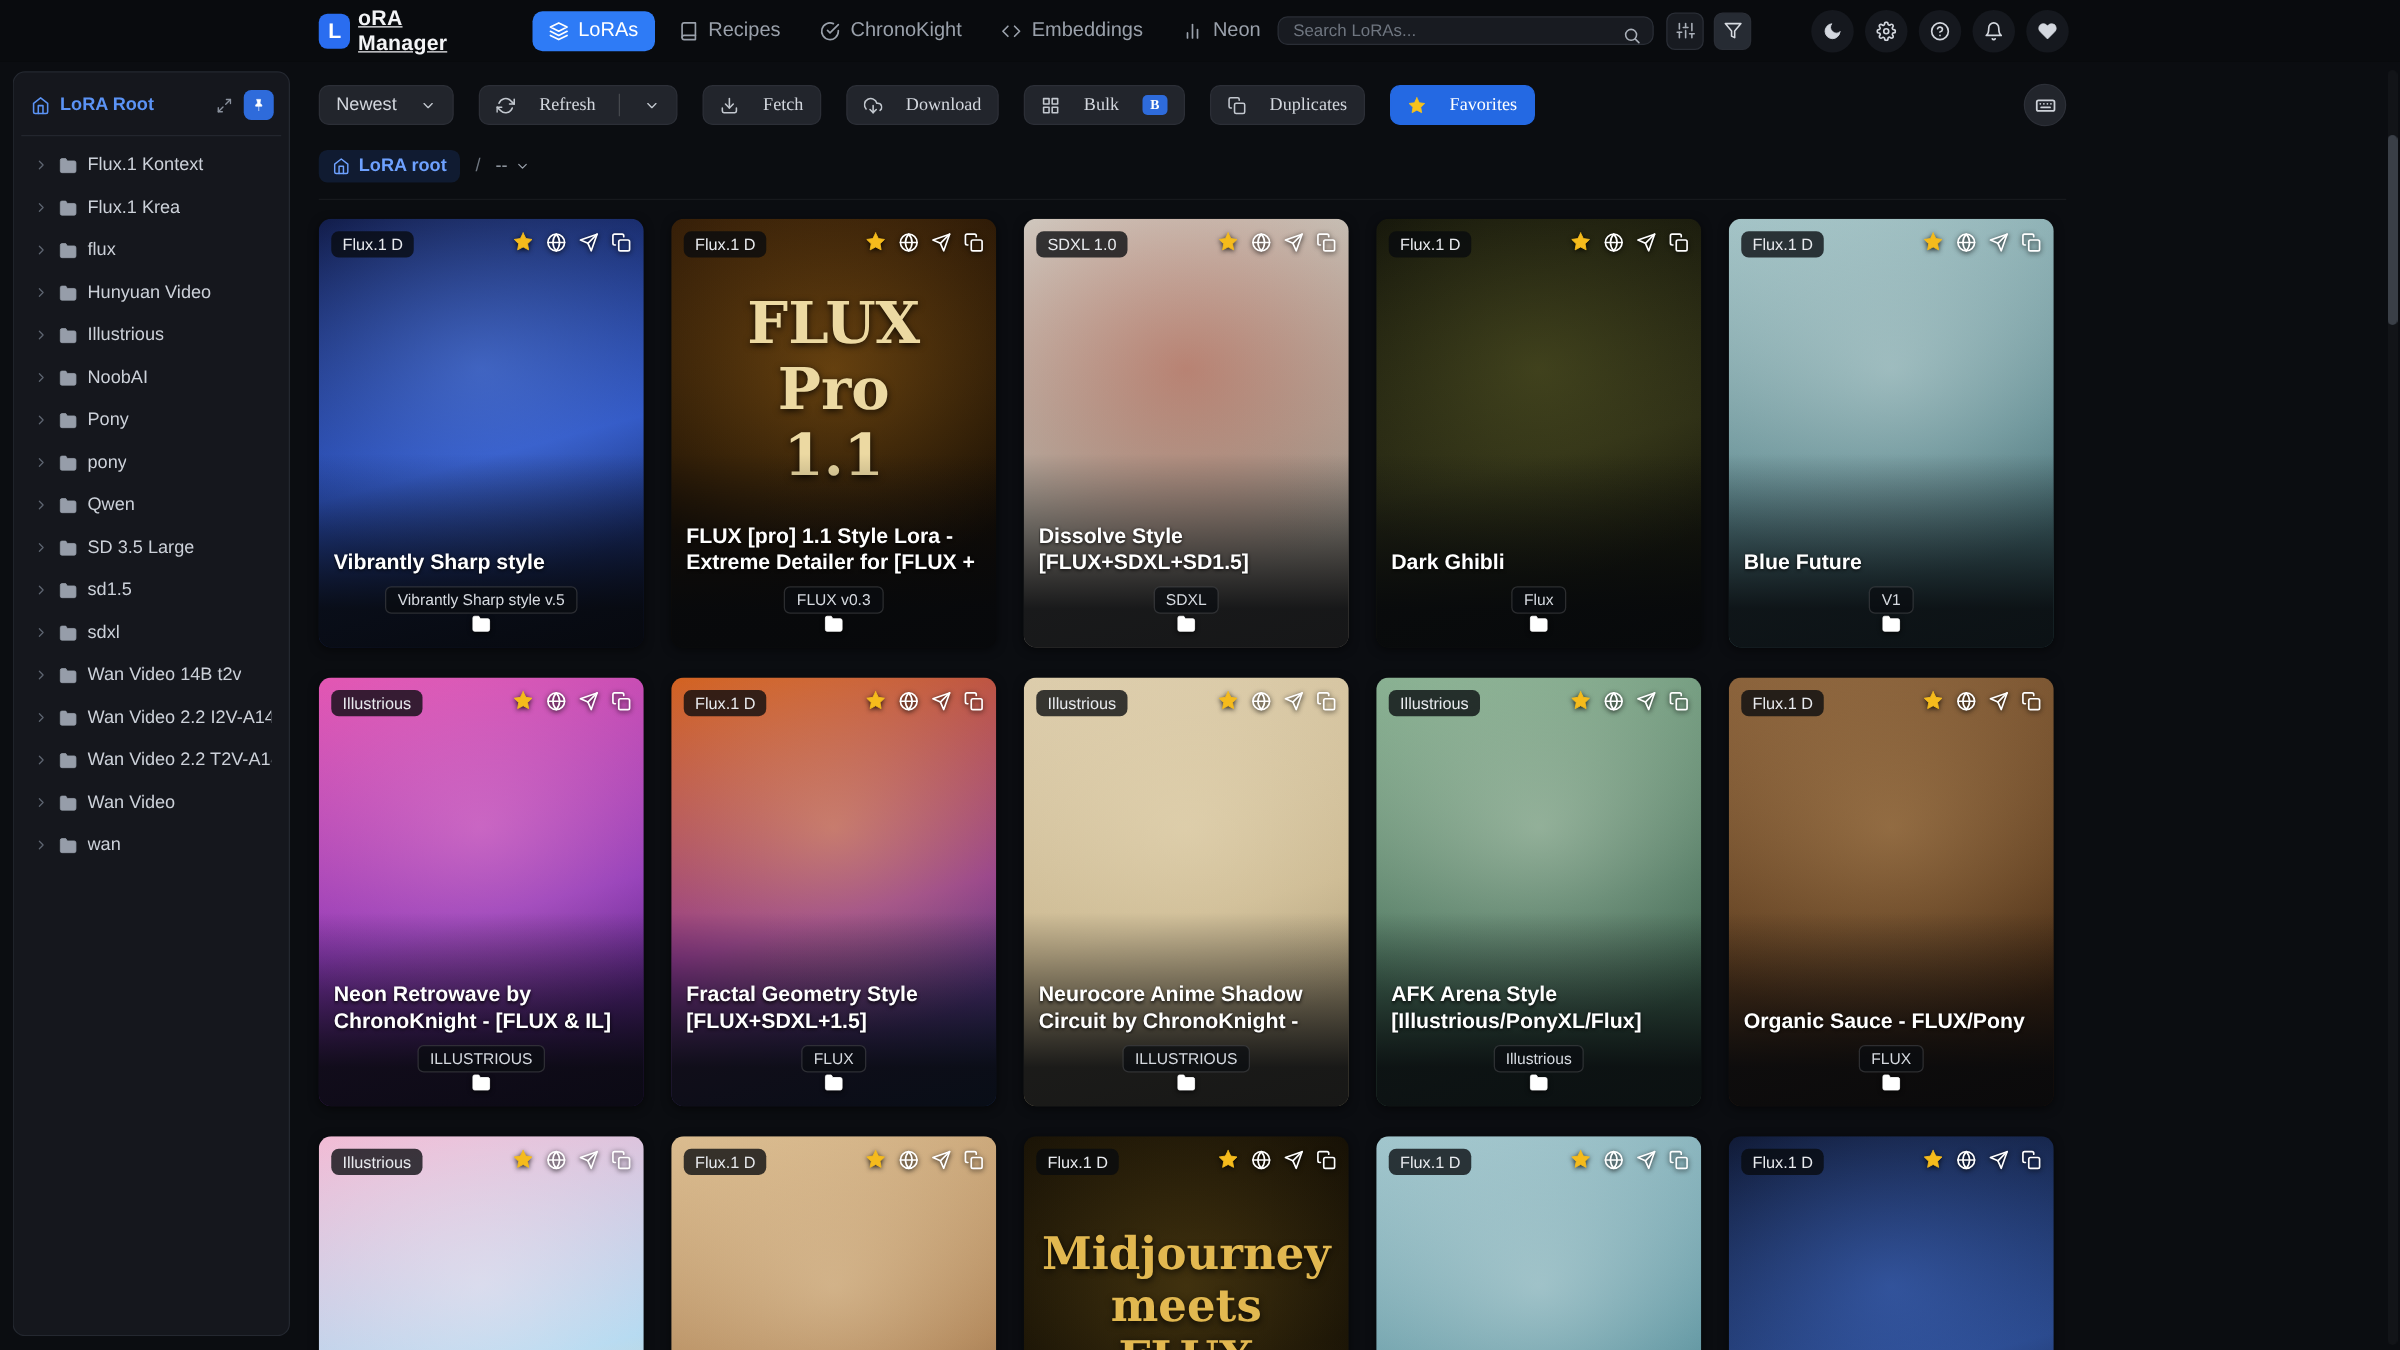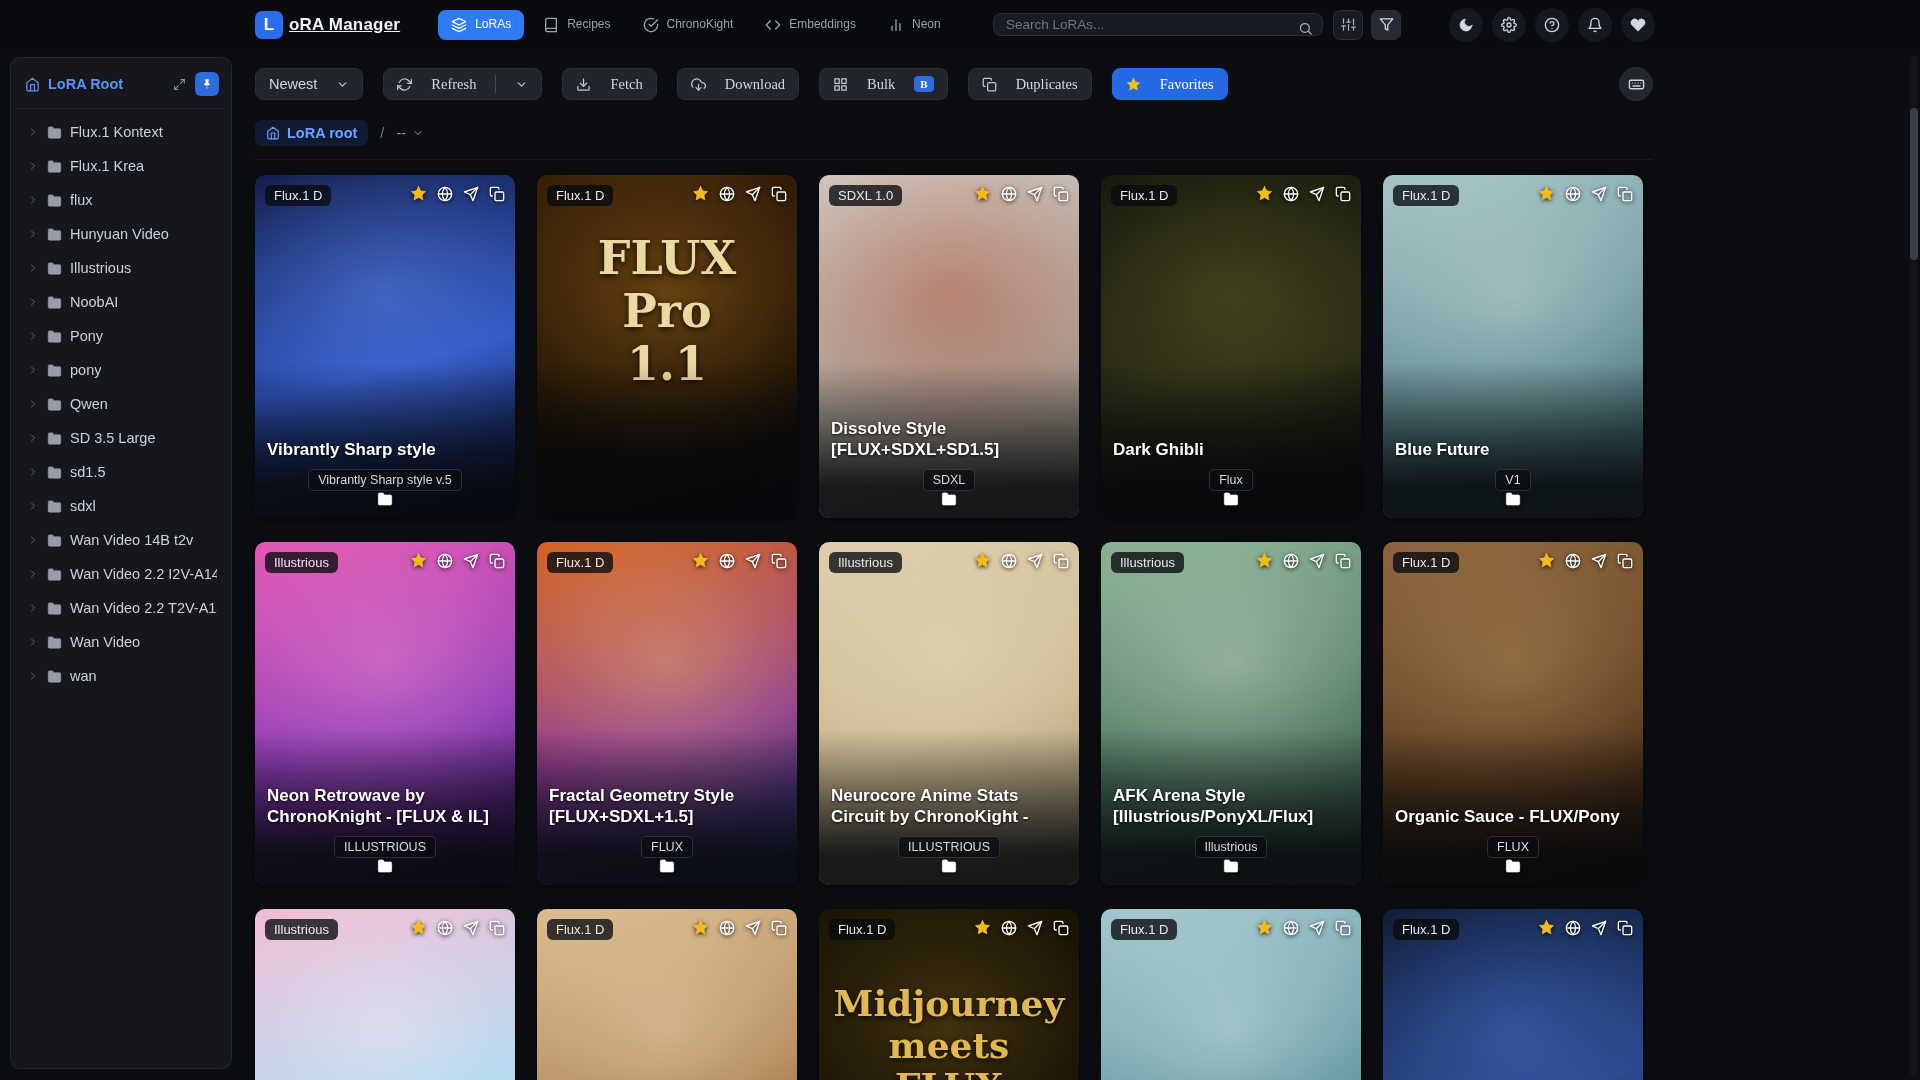--- a/index.html
+++ b/index.html
@@ -10,22 +10,22 @@
 
   
   .navbar { position:fixed; top:0; left:0; right:0; height:49px; background:#090b0e; z-index:20;
     display:flex; align-items:center; }
   .nav-inner { display:flex; align-items:center; margin-left:255px; width:1400px; }
   .logo { display:flex; align-items:center; gap:6px; }
   .logo-badge { width:28px; height:28px; background:#2a6df0; border-radius:7px; color:#fff;
     font-weight:bold; font-size:17px; display:flex; align-items:center; justify-content:center; }
   .logo-text { font-size:17px; font-weight:bold; color:#f3f4f6; letter-spacing:.2px;text-decoration:underline; }
   .nav-links { display:flex; align-items:center; gap:6px; margin-left:38px; }
-  .nav-link { display:flex; gap:8px; padding:7px 13px; border-radius:8px;
-    color:#9aa1ab; font-size:12px; cursor:pointer; white-space:nowrap; }
+  .nav-link { display:flex; align-items:center; gap:8px; padding:7px 13px; border-radius:8px;
+    color:#9aa1ab; font-size:16px; cursor:pointer; white-space:nowrap; }
   .nav-link.active { background:#2e7bf6; color:#fff; }
   .nav-search { position:relative; margin-left:auto; width:330px; }
   .nav-search input { width:100%; height:23px; background:#181b21; border:1px solid #2a2e36;
     border-radius:8px; color:#cfd3da; font-size:13.5px; padding:0 34px 0 12px; outline:none; }
   .nav-search input::placeholder { color:#6f7680; }
   .search-ic { position:absolute; right:10px; top:8px; color:#aab0b9; }
   .nav-filters { display:flex; align-items:center; gap:8px; margin-left:10px; }
   .nav-sq { width:30px; height:30px; border-radius:7px; background:#181b21; border:1px solid #2a2e36;
     color:#aab0b9; display:flex; align-items:center; justify-content:center; cursor:pointer; }
   .nav-sq.lit { background:#262b33; color:#d8dce2; }
@@ -553,20 +553,31 @@
             </span>
             <span class="card-act">
               <svg class="ic " width="16" height="16" viewBox="0 0 24 24" fill="none" stroke="currentColor" stroke-width="2" stroke-linecap="round" stroke-linejoin="round">
                 <rect x="9" y="9" width="13" height="13" rx="2" ry="2"></rect>
                 <path d="M5 15H4a2 2 0 0 1-2-2V4a2 2 0 0 1 2-2h9a2 2 0 0 1 2 2v1"></path>
               </svg>
             </span>
           </span>
         </div>
         <div class="card-fade"></div>
+        <div class="card-bottom">
+          <div class="card-title">FLUX [pro] 1.1 Style Lora - Extreme Detailer for [FLUX +</div>
+          <div class="chip-row">
+            <span class="chip">FLUX v0.3</span>
+            <span class="card-act">
+              <svg class="ic " width="16" height="16" viewBox="0 0 24 24" fill="currentColor" stroke="currentColor" stroke-width="1" stroke-linecap="round" stroke-linejoin="round">
+                <path d="M22 19a2 2 0 0 1-2 2H4a2 2 0 0 1-2-2V5a2 2 0 0 1 2-2h5l2 3h9a2 2 0 0 1 2 2z"></path>
+              </svg>
+            </span>
+          </div>
+        </div>
       </div>
       <div class="card" style="background: radial-gradient(120% 75% at 50% 35%, rgba(181, 58, 36, 0.4) 0%, transparent 65%), linear-gradient(165deg, rgb(208, 202, 193) 0%, rgb(176, 168, 156) 55%, rgb(131, 122, 110) 100%);">
         <div class="card-top">
           <span class="badge">SDXL 1.0</span>
           <span class="card-actions">
             <span class="card-act fav">
               <svg class="ic " width="17" height="17" viewBox="0 0 24 24" fill="currentColor" stroke="currentColor" stroke-width="1" stroke-linecap="round" stroke-linejoin="round">
                 <polygon points="12 2 15.09 8.26 22 9.27 17 14.14 18.18 21.02 12 17.77 5.82 21.02 7 14.14 2 9.27 8.91 8.26 12 2"></polygon>
               </svg>
             </span>
@@ -801,21 +812,21 @@
             <span class="card-act">
               <svg class="ic " width="16" height="16" viewBox="0 0 24 24" fill="none" stroke="currentColor" stroke-width="2" stroke-linecap="round" stroke-linejoin="round">
                 <rect x="9" y="9" width="13" height="13" rx="2" ry="2"></rect>
                 <path d="M5 15H4a2 2 0 0 1-2-2V4a2 2 0 0 1 2-2h9a2 2 0 0 1 2 2v1"></path>
               </svg>
             </span>
           </span>
         </div>
         <div class="card-fade"></div>
         <div class="card-bottom">
-          <div class="card-title">Neurocore Anime Stats Circuit by ChronoKight -</div>
+          <div class="card-title">Neurocore Anime Shadow Circuit by ChronoKnight -</div>
           <div class="chip-row">
             <span class="chip">ILLUSTRIOUS</span>
             <span class="card-act">
               <svg class="ic " width="16" height="16" viewBox="0 0 24 24" fill="currentColor" stroke="currentColor" stroke-width="1" stroke-linecap="round" stroke-linejoin="round">
                 <path d="M22 19a2 2 0 0 1-2 2H4a2 2 0 0 1-2-2V5a2 2 0 0 1 2-2h5l2 3h9a2 2 0 0 1 2 2z"></path>
               </svg>
             </span>
           </div>
         </div>
       </div>

